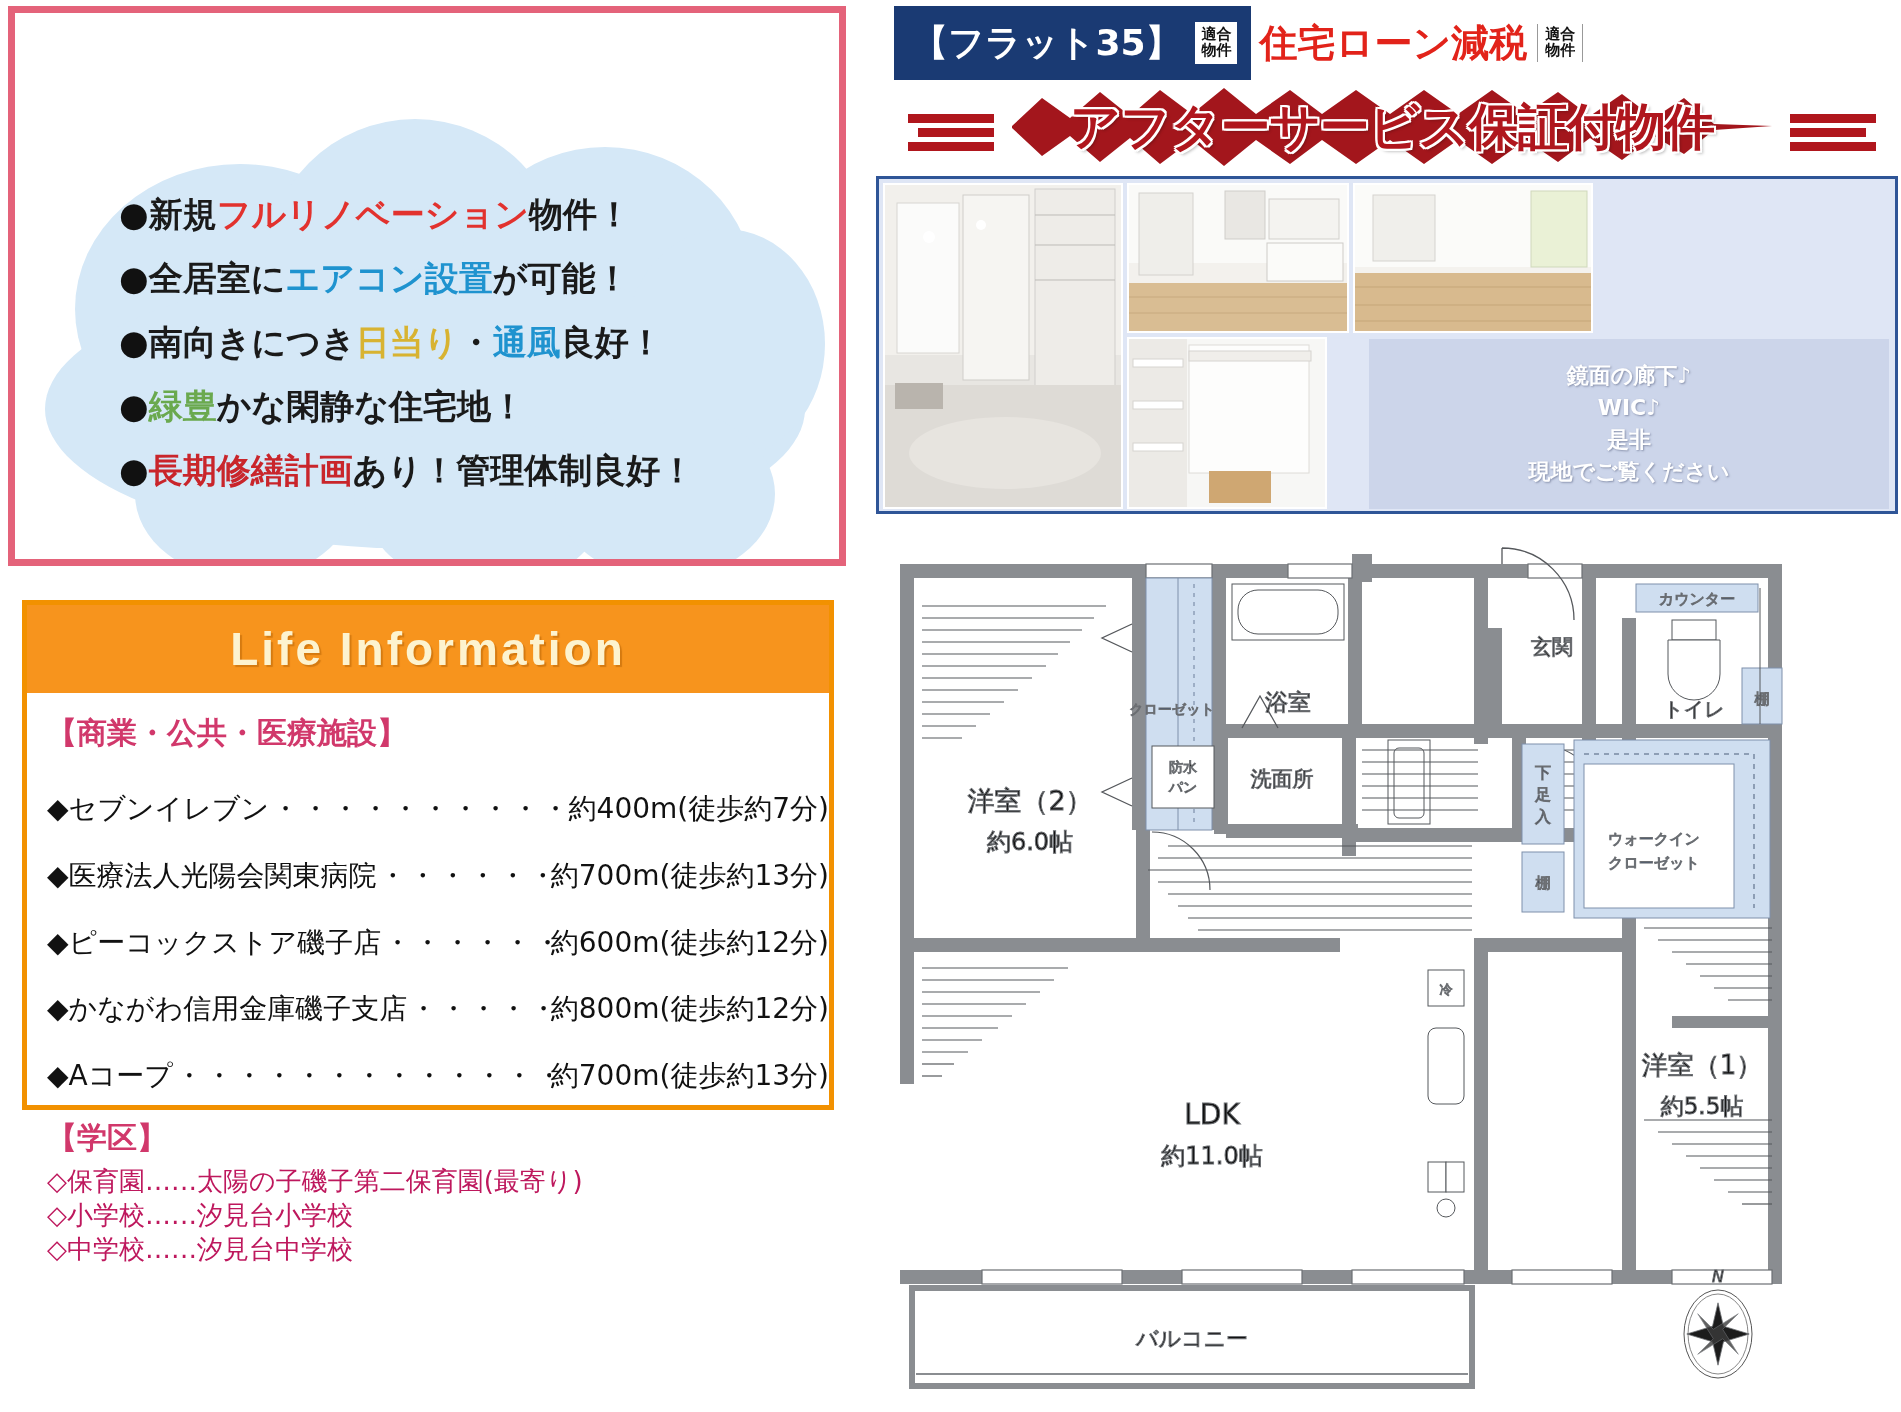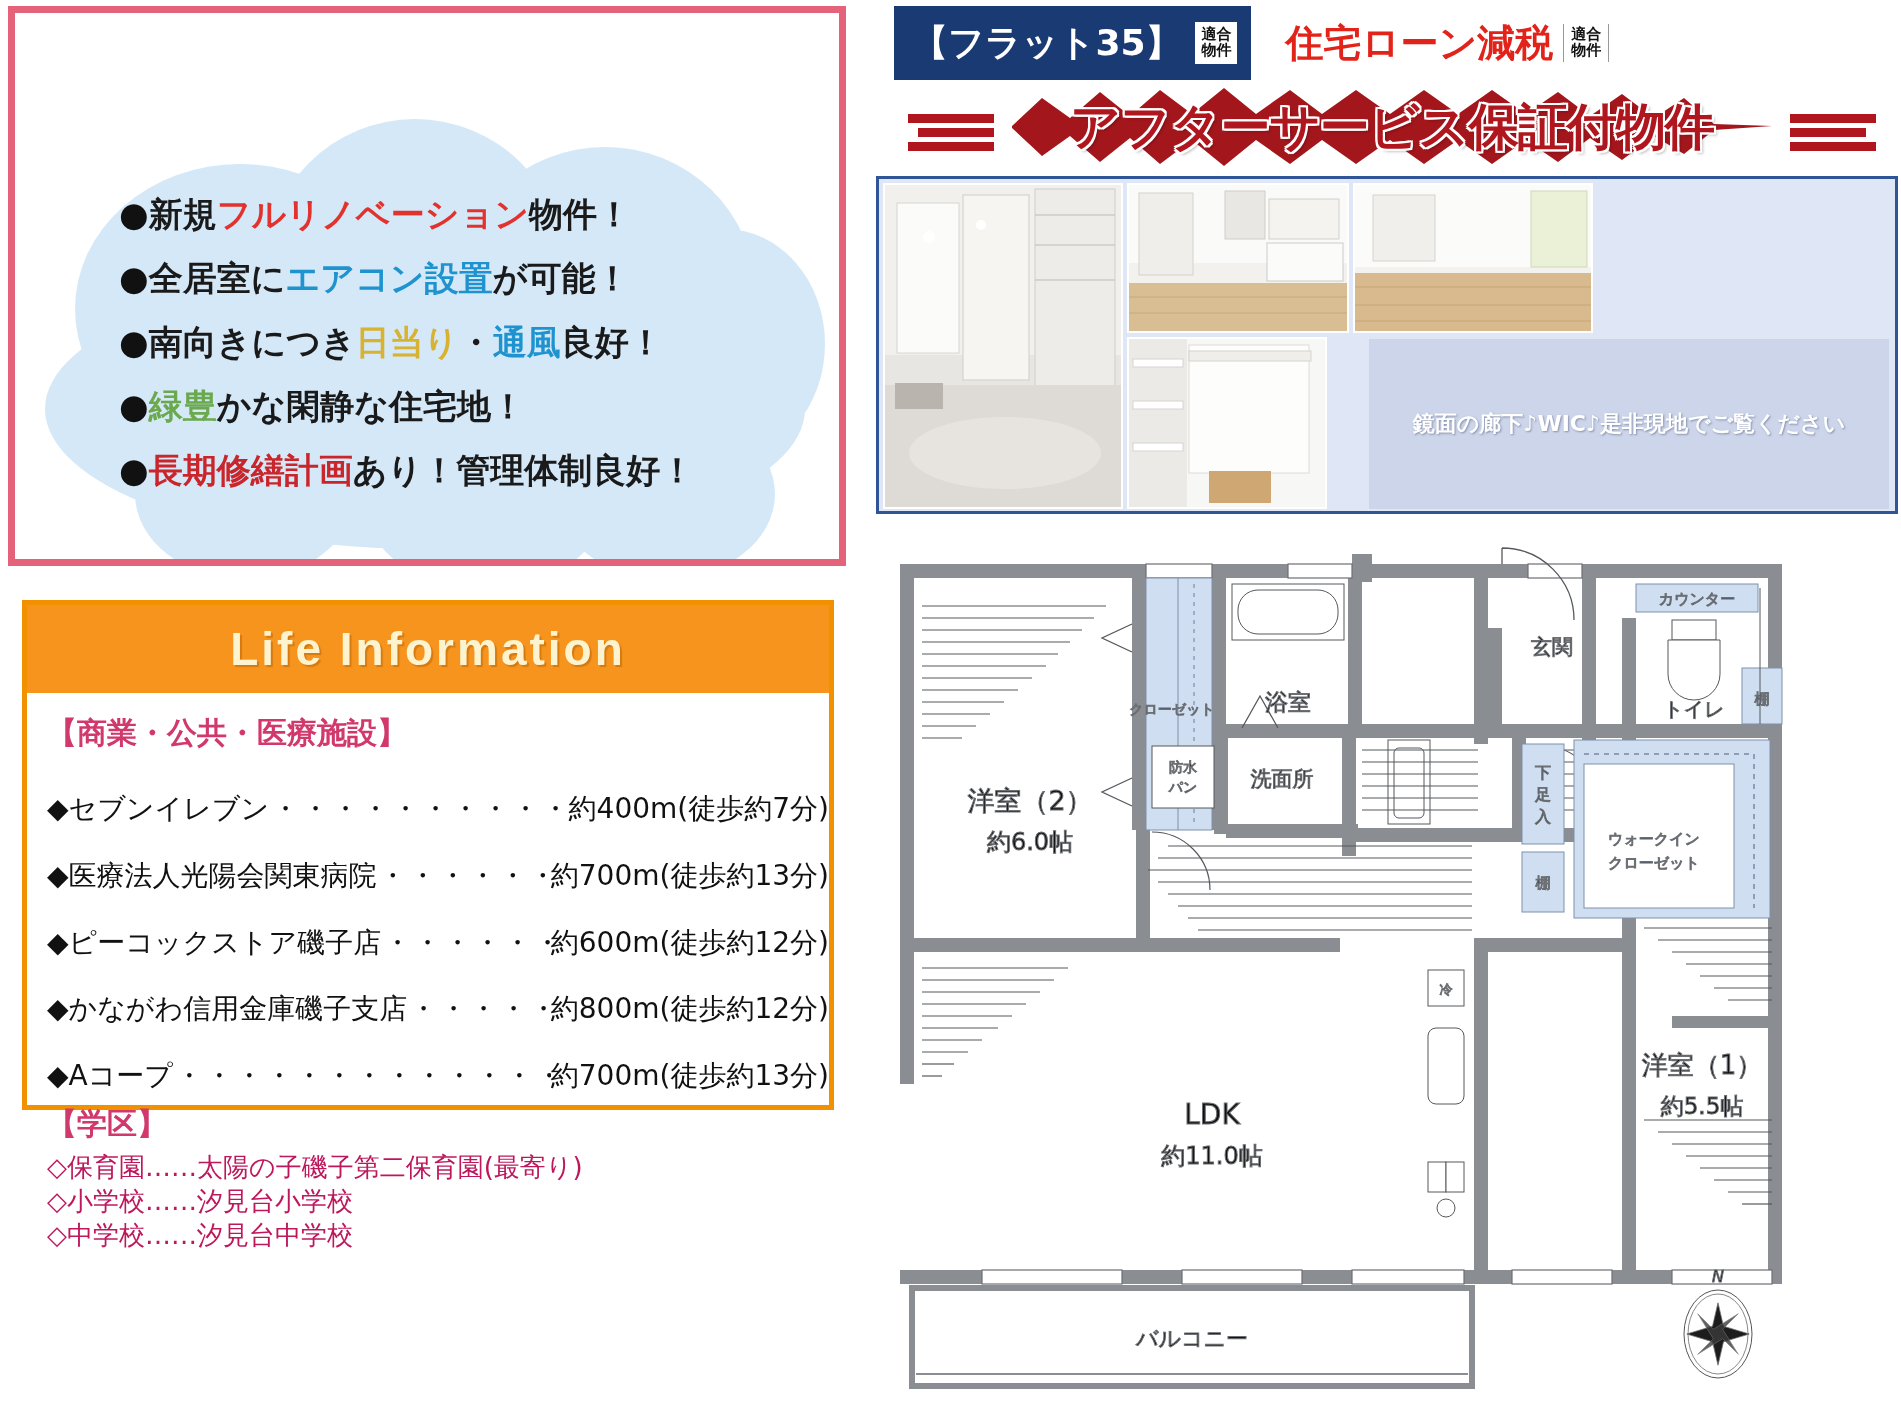--- a/index.html
+++ b/index.html
@@ -97,21 +97,21 @@
   .flat35-txt{
     color:#ffffff;font-size:36px;font-weight:bold;letter-spacing:0px;white-space:nowrap;
     font-family:"DejaVu Sans","Liberation Sans",sans-serif;
   }
   .tekigo{
     background:#ffffff;color:#111;font-size:15px;font-weight:bold;line-height:1.05;
     padding:5px 6px;text-align:center;align-self:center;white-space:nowrap;
     font-family:"DejaVu Sans","Liberation Sans",sans-serif;
   }
   .tekigo span{display:block;}
-  .genzei-wrap{display:flex;align-items:center;gap:10px;padding-left:34px;}
+  .genzei-wrap{display:flex;align-items:center;gap:10px;padding-left:8px;}
   .genzei{
     color:#e2231a;font-size:38px;font-weight:bold;white-space:nowrap;
     font-family:"DejaVu Sans","Liberation Sans",sans-serif;
   }
   .tekigo2{
     color:#111;font-size:15px;font-weight:bold;line-height:1.05;text-align:center;
     border-left:1px solid #999;border-right:1px solid #999;padding:3px 7px;white-space:nowrap;
     font-family:"DejaVu Sans","Liberation Sans",sans-serif;
   }
   .tekigo2 span{display:block;}
@@ -133,21 +133,21 @@
   
   .collage{position:absolute;left:4px;top:176px;width:1022px;height:338px;border:3px solid #2f5597;box-sizing:border-box;background:#dfe6f5;}
   .ph{position:absolute;overflow:hidden;background:#eee;}
   .ph.b{border:2px solid #ffffff;box-sizing:border-box;}
   .p1{left:4px;top:4px;width:240px;height:326px;}
   .p2{left:248px;top:4px;width:222px;height:150px;}
   .p3{left:474px;top:4px;width:240px;height:150px;}
   .p4{left:248px;top:158px;width:200px;height:172px;}
   .note{
     position:absolute;left:490px;top:160px;width:520px;height:170px;
-    display:flex;flex-direction:row;align-items:center;justify-content:center;
+    display:flex;flex-direction:column;align-items:center;justify-content:center;
     background:#ccd5ea;
   }
   .note-line{
     color:#ffffff;font-size:22px;font-weight:bold;line-height:1.45;white-space:nowrap;
     text-shadow:1px 1px 2px rgba(80,90,120,.55);
     font-family:"DejaVu Sans","Liberation Sans",sans-serif;
   }
 
   
   .fp{position:absolute;left:10px;top:528px;width:1016px;height:876px;background:#ffffff;}
@@ -206,21 +206,21 @@
               <span class="fac-name">◆かながわ信用金庫磯子支店</span>
               <span class="fac-dots">・・・・・・・・・・・・・・・・・・・・・・・・・・・・・・・・・・・・・・・・</span>
               <span class="fac-dist">約800m(徒歩約12分)</span>
             </div>
             <div class="fac-row">
               <span class="fac-name">◆Aコープ</span>
               <span class="fac-dots">・・・・・・・・・・・・・・・・・・・・・・・・・・・・・・・・・・・・・・・・</span>
               <span class="fac-dist">約700m(徒歩約13分)</span>
             </div>
           </div>
-        <div class="sec-title" style="margin-top:10px;">【学区】</div>
+        <div class="sec-title" style="margin-top:24px;">【学区】</div>
         <div id="sch-list">
             <div class="sch-row">◇保育園‥‥‥太陽の子磯子第二保育園(最寄り)</div>
             <div class="sch-row">◇小学校‥‥‥汐見台小学校</div>
             <div class="sch-row">◇中学校‥‥‥汐見台中学校</div>
           </div>
       </div>
     </div>
   </div>
 
   <div class="right-col">

